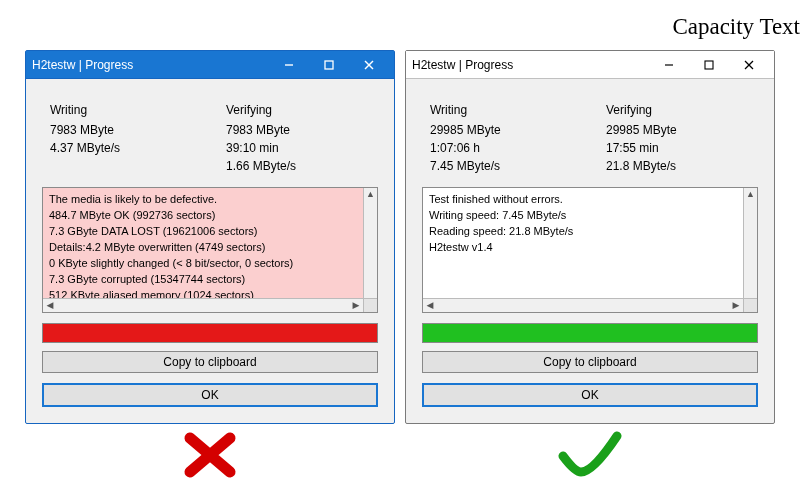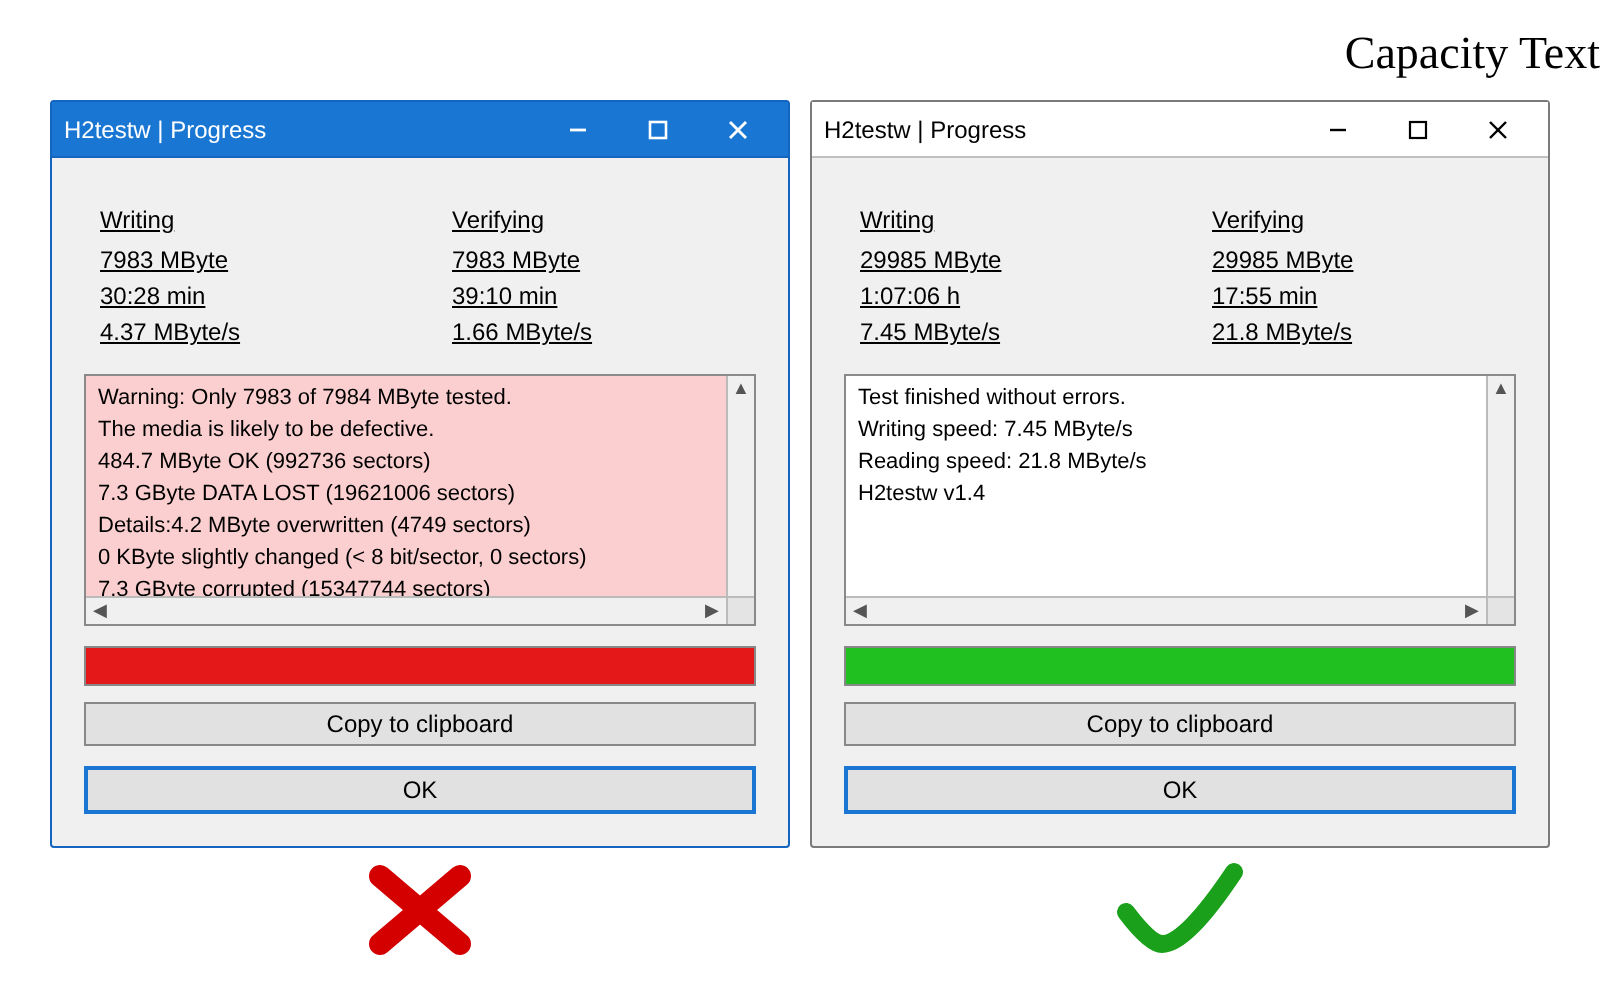--- a/index.html
+++ b/index.html
@@ -65,21 +65,20 @@
   .inner {
     margin: 8px;
     padding: 8px;
     background: #f0f0f0;
     border: none;
   }
   .stats {
     display: flex;
     gap: 16px;
     margin-bottom: 6px;
-    text-decoration: underline;
   }
   .stats .col {
     flex: 1;
     padding: 6px 8px;
     line-height: 1.5;
   }
   .stats .hdr { font-weight: 400; margin-bottom: 2px; }
   .log {
     border: 1px solid #8a8a8a;
     background: #fff;
@@ -175,33 +174,31 @@
             <line x1="1" y1="1" x2="9" y2="9" stroke="#fff" stroke-width="1.4"></line>
             <line x1="9" y1="1" x2="1" y2="9" stroke="#fff" stroke-width="1.4"></line>
           </svg>
       </span>
     </div>
     <div class="inner">
       <div class="stats">
         <div class="col">
           <div class="hdr">Writing</div>
           <div>7983 MByte</div>
-          <div>30:28 min</div>
           <div>4.37 MByte/s</div>
         </div>
         <div class="col">
           <div class="hdr">Verifying</div>
           <div>7983 MByte</div>
           <div>39:10 min</div>
           <div>1.66 MByte/s</div>
         </div>
       </div>
 
       <div class="log bad">
-        <div>Warning: Only 7983 of 7984 MByte tested.</div>
         <div>The media is likely to be defective.</div>
         <div>484.7 MByte OK (992736 sectors)</div>
         <div>7.3 GByte DATA LOST (19621006 sectors)</div>
         <div>Details:4.2 MByte overwritten (4749 sectors)</div>
         <div>0 KByte slightly changed (&lt; 8 bit/sector, 0 sectors)</div>
         <div>7.3 GByte corrupted (15347744 sectors)</div>
         <div>512 KByte aliased memory (1024 sectors)</div>
         <div class="sb">
           <div class="arrow">▲</div>
         </div>

